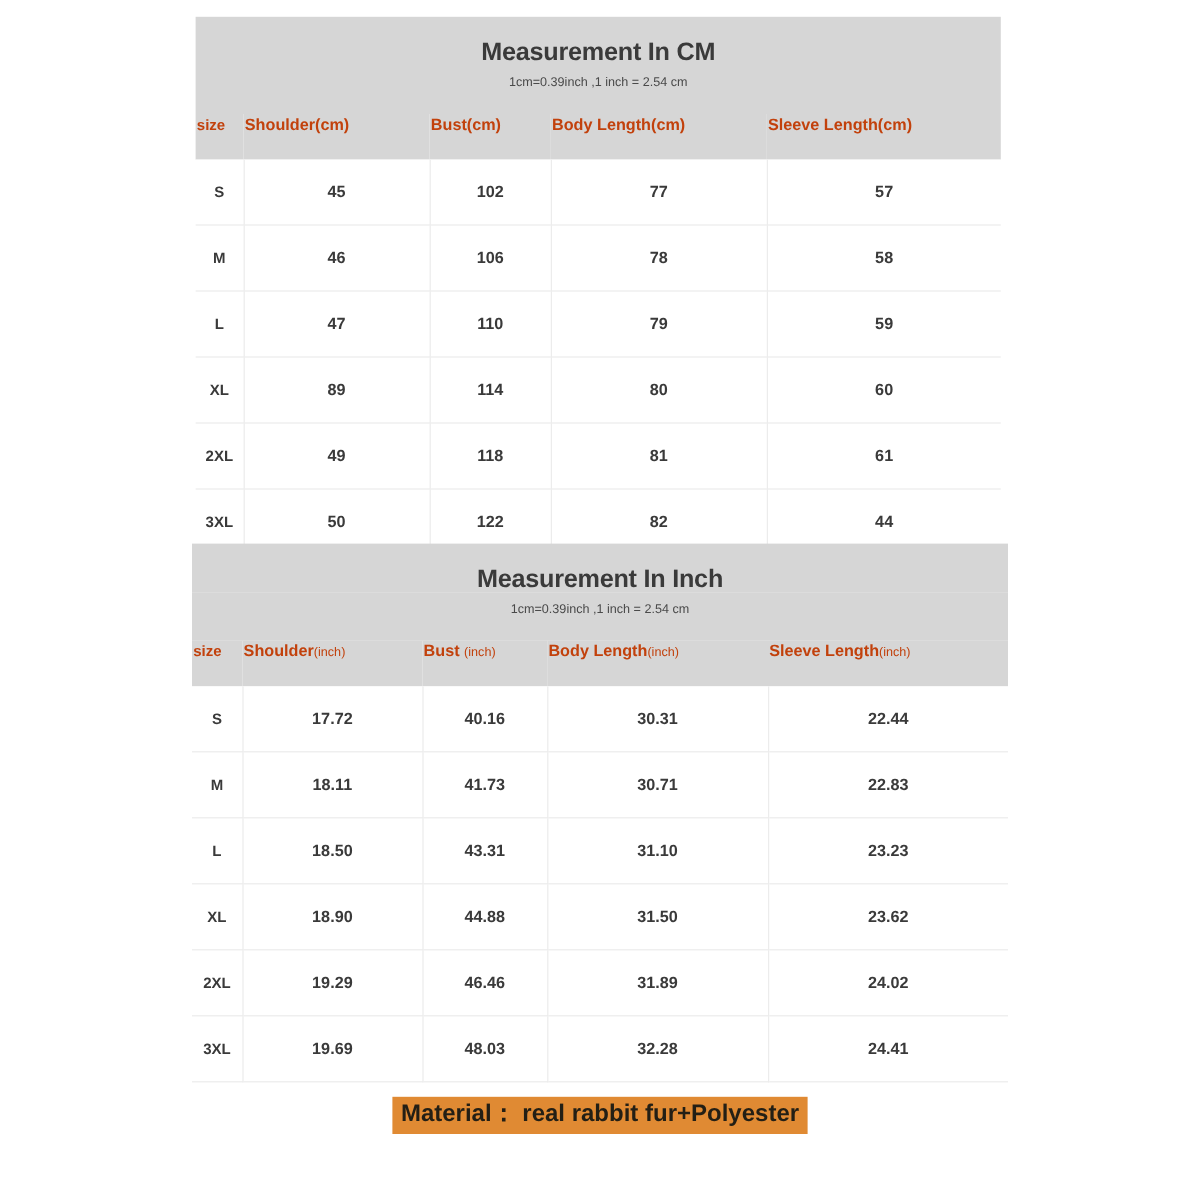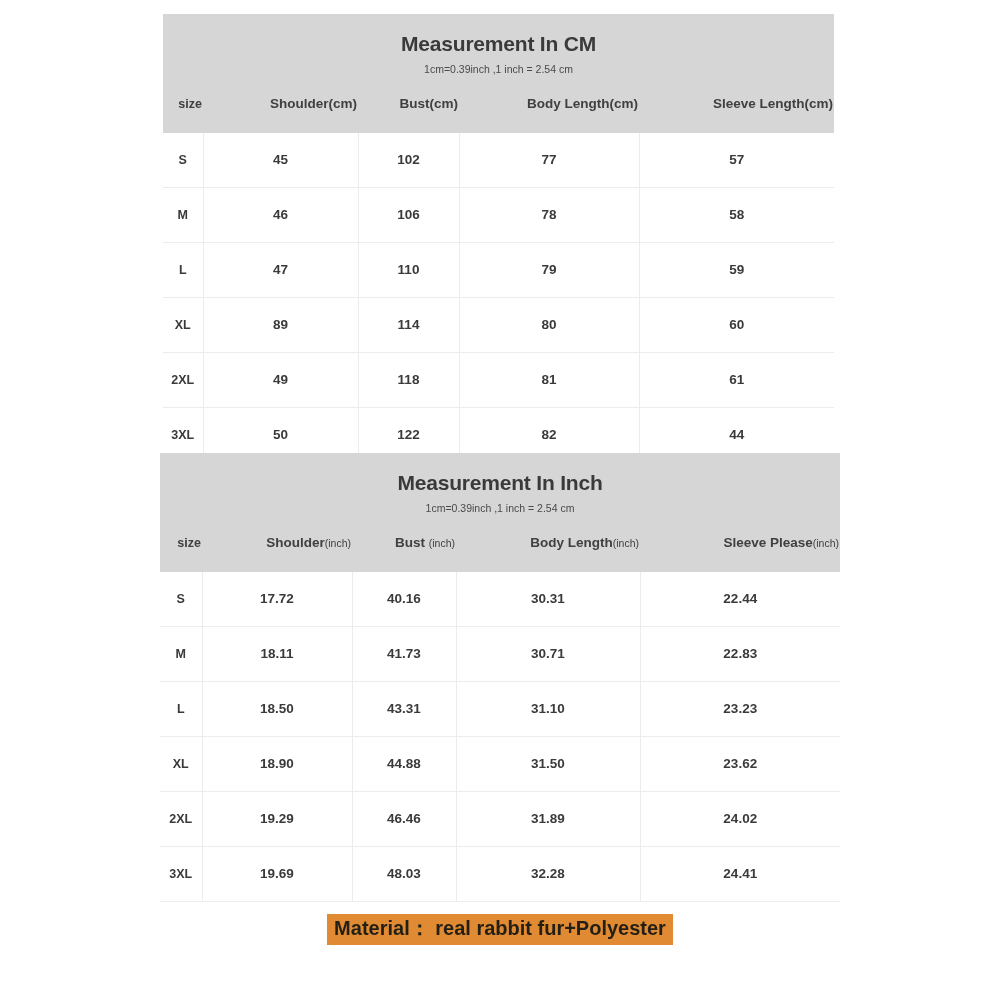--- a/index.html
+++ b/index.html
@@ -55,22 +55,22 @@
     color: #4a4a4a;
     padding-top: 9px;
     padding-bottom: 19px;
     line-height: 1.1;
   }
 
   .colhead-row td {
     background: #d6d6d6;
     font-size: 13.5px;
     font-weight: bold;
-    color: #404040;
-    text-align: right;
+    color: #c2410c;
+    text-align: left;
     padding-bottom: 22px;
     vertical-align: bottom;
   }
 
   .colhead-row td.size-head {
     font-size: 12.5px;
   }
 
   .unit-small {
     font-size: 10.5px;
@@ -231,21 +231,21 @@
           <td class="head-band title" colspan="5">Measurement In Inch</td>
         </tr>
         <tr>
           <td class="head-band subtitle" colspan="5">1cm=0.39inch ,1 inch = 2.54 cm</td>
         </tr>
         <tr class="colhead-row">
           <td class="size-head">size</td>
           <td><span>Shoulder</span><span class="unit-small">(inch)</span></td>
           <td><span>Bust </span><span class="unit-small">(inch)</span></td>
           <td><span>Body Length</span><span class="unit-small">(inch)</span></td>
-          <td><span>Sleeve Please</span><span class="unit-small">(inch)</span></td>
+          <td><span>Sleeve Length</span><span class="unit-small">(inch)</span></td>
         </tr>
 
         <tr class="data-row">
           <td class="size-cell">S</td>
           <td>17.72</td>
           <td>40.16</td>
           <td>30.31</td>
           <td>22.44</td>
         </tr>
         <tr class="data-row">

